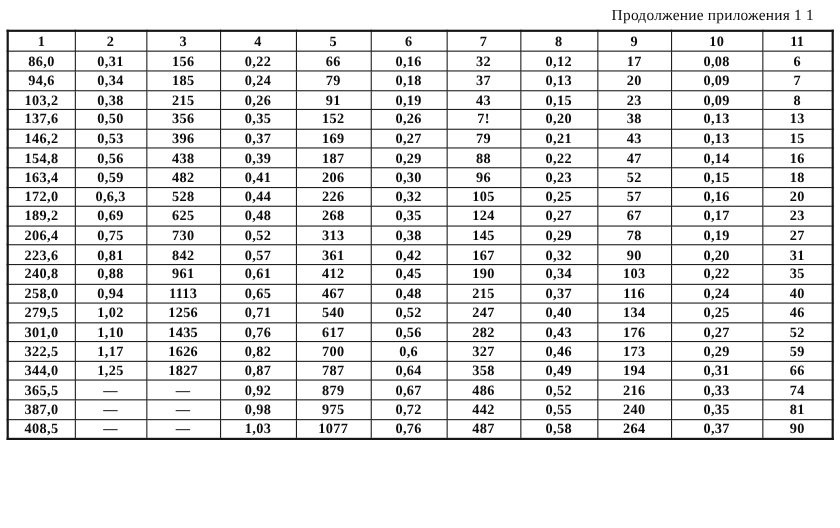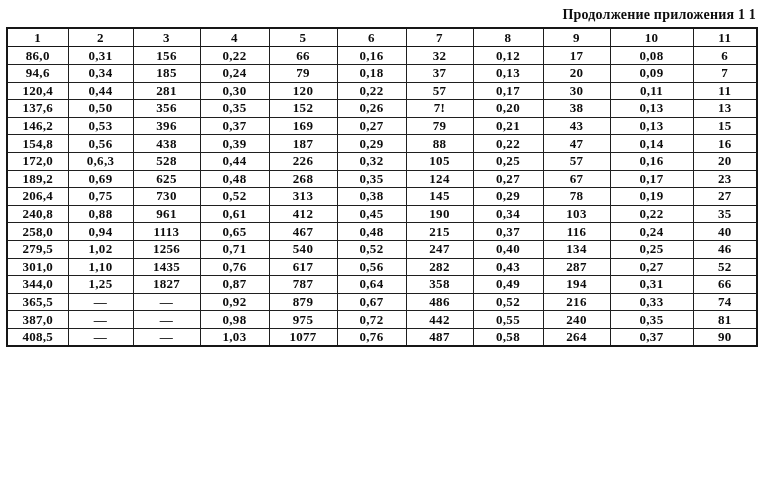--- a/index.html
+++ b/index.html
@@ -9,23 +9,23 @@
   }
   body {
     width: 764px;
     height: 480px;
     overflow: hidden;
     font-family: "Liberation Serif", "DejaVu Serif", serif;
     color: #0d0d0d;
   }
   .page-title {
     text-align: right;
-    padding: 7px 8px 5px 0;
+    padding: 7px 24px 5px 0;
     font-size: 14px;
-    font-weight: bold;
+    font-weight: normal;
     letter-spacing: 0.2px;
     line-height: 1.1;
     white-space: nowrap;
   }
   table.data-table {
     border-collapse: collapse;
     table-layout: fixed;
     width: 751px;
     margin: 0 auto 0 6px;
     border: 2px solid #161616;
@@ -104,31 +104,31 @@
         <td>0,24</td>
         <td>79</td>
         <td>0,18</td>
         <td>37</td>
         <td>0,13</td>
         <td>20</td>
         <td>0,09</td>
         <td>7</td>
       </tr>
       <tr>
-        <td>120,4</td>
-        <td>0,44</td>
-        <td>281</td>
-        <td>0,30</td>
-        <td>120</td>
-        <td>0,22</td>
-        <td>57</td>
-        <td>0,17</td>
-        <td>30</td>
-        <td>0,11</td>
-        <td>11</td>
+        <td>103,2</td>
+        <td>0,38</td>
+        <td>215</td>
+        <td>0,26</td>
+        <td>91</td>
+        <td>0,19</td>
+        <td>43</td>
+        <td>0,15</td>
+        <td>23</td>
+        <td>0,09</td>
+        <td>8</td>
       </tr>
       <tr>
         <td>137,6</td>
         <td>0,50</td>
         <td>356</td>
         <td>0,35</td>
         <td>152</td>
         <td>0,26</td>
         <td>7!</td>
         <td>0,20</td>
@@ -156,20 +156,33 @@
         <td>0,39</td>
         <td>187</td>
         <td>0,29</td>
         <td>88</td>
         <td>0,22</td>
         <td>47</td>
         <td>0,14</td>
         <td>16</td>
       </tr>
       <tr>
+        <td>163,4</td>
+        <td>0,59</td>
+        <td>482</td>
+        <td>0,41</td>
+        <td>206</td>
+        <td>0,30</td>
+        <td>96</td>
+        <td>0,23</td>
+        <td>52</td>
+        <td>0,15</td>
+        <td>18</td>
+      </tr>
+      <tr>
         <td>172,0</td>
         <td>0,6,3</td>
         <td>528</td>
         <td>0,44</td>
         <td>226</td>
         <td>0,32</td>
         <td>105</td>
         <td>0,25</td>
         <td>57</td>
         <td>0,16</td>
@@ -195,20 +208,33 @@
         <td>0,52</td>
         <td>313</td>
         <td>0,38</td>
         <td>145</td>
         <td>0,29</td>
         <td>78</td>
         <td>0,19</td>
         <td>27</td>
       </tr>
       <tr>
+        <td>223,6</td>
+        <td>0,81</td>
+        <td>842</td>
+        <td>0,57</td>
+        <td>361</td>
+        <td>0,42</td>
+        <td>167</td>
+        <td>0,32</td>
+        <td>90</td>
+        <td>0,20</td>
+        <td>31</td>
+      </tr>
+      <tr>
         <td>240,8</td>
         <td>0,88</td>
         <td>961</td>
         <td>0,61</td>
         <td>412</td>
         <td>0,45</td>
         <td>190</td>
         <td>0,34</td>
         <td>103</td>
         <td>0,22</td>
@@ -242,23 +268,36 @@
       </tr>
       <tr>
         <td>301,0</td>
         <td>1,10</td>
         <td>1435</td>
         <td>0,76</td>
         <td>617</td>
         <td>0,56</td>
         <td>282</td>
         <td>0,43</td>
-        <td>287</td>
+        <td>176</td>
         <td>0,27</td>
         <td>52</td>
+      </tr>
+      <tr>
+        <td>322,5</td>
+        <td>1,17</td>
+        <td>1626</td>
+        <td>0,82</td>
+        <td>700</td>
+        <td>0,6</td>
+        <td>327</td>
+        <td>0,46</td>
+        <td>173</td>
+        <td>0,29</td>
+        <td>59</td>
       </tr>
       <tr>
         <td>344,0</td>
         <td>1,25</td>
         <td>1827</td>
         <td>0,87</td>
         <td>787</td>
         <td>0,64</td>
         <td>358</td>
         <td>0,49</td>

